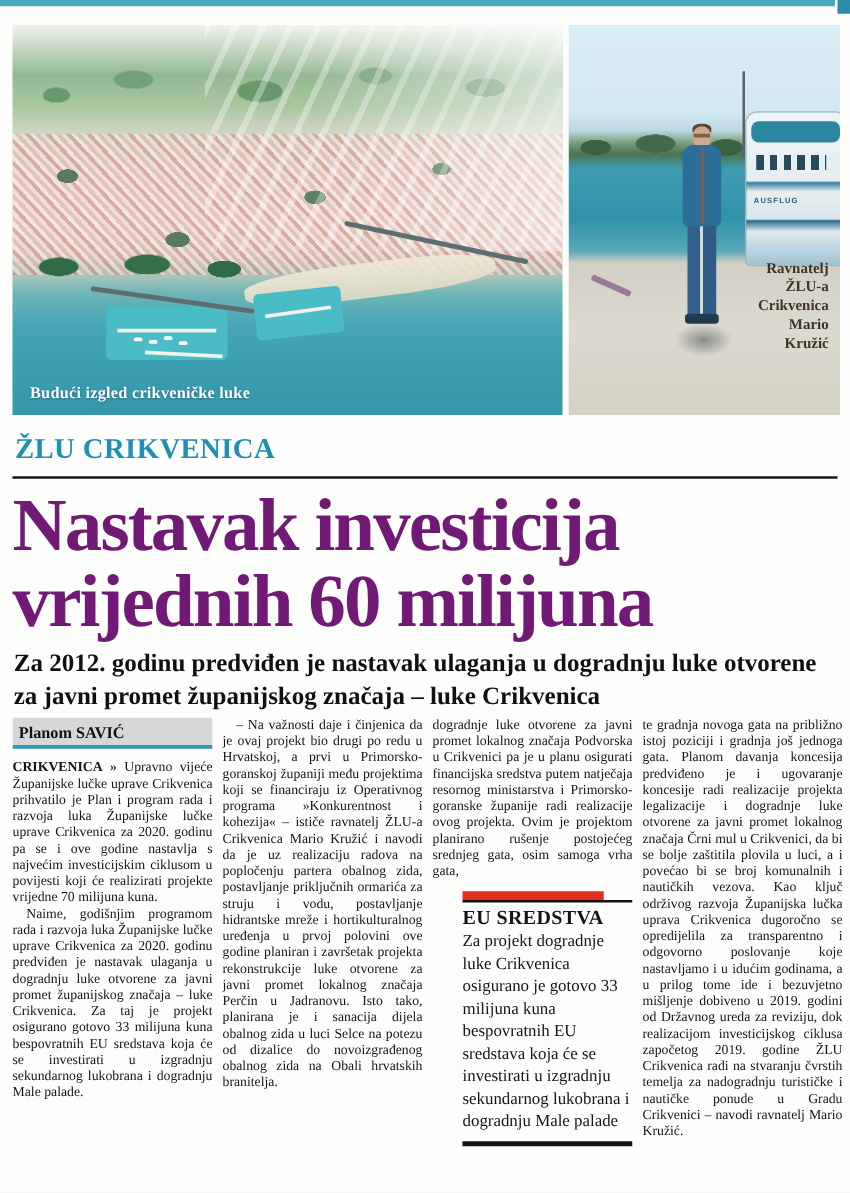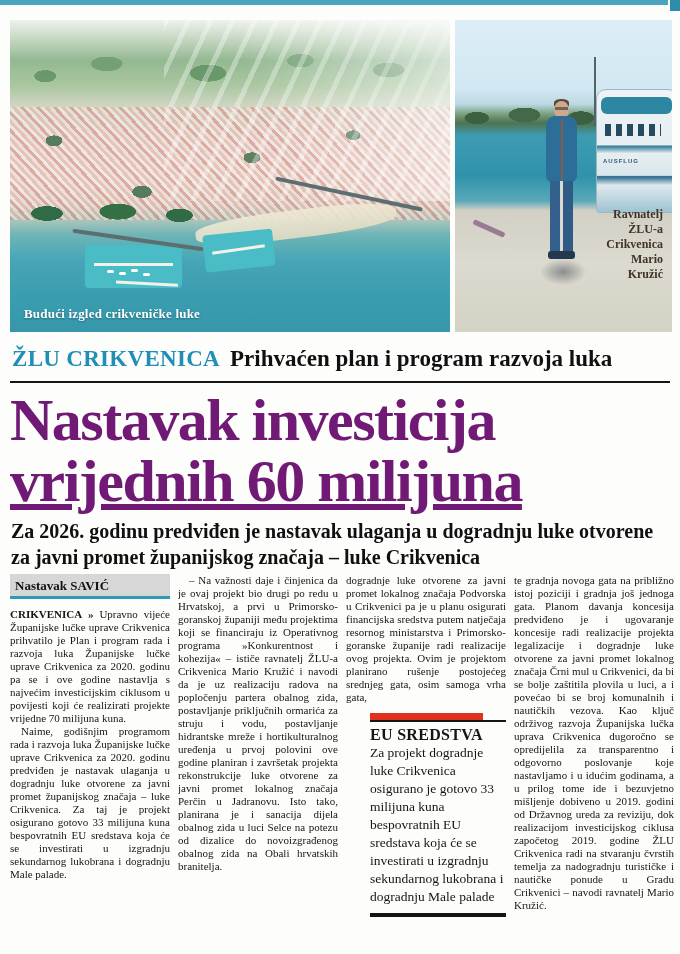--- a/index.html
+++ b/index.html
@@ -167,35 +167,34 @@
     <div class="pier pier2"></div>
     <div class="pier pier3"></div>
     <div class="mole mole1"></div>
     <div class="mole mole2"></div>
     <div class="boatdot" style="left:22%;top:80%;"></div>
     <div class="caption-left">Budući izgled crikveničke luke</div>
   </div>
 
   <div class="kicker">
     <span class="tag" style="color:#1f8fb5;">ŽLU CRIKVENICA</span>
-    <span class="rest">Prihvaćen plan i program razvoja luka</span>
   </div>
   <div class="kicker-rule"></div>
 
   <h1 class="headline">
     <span style="display:block;">Nastavak investicija</span>
-    <span style="display:block;text-decoration:underline;">vrijednih 60 milijuna</span>
+    <span style="display:block;">vrijednih 60 milijuna</span>
   </h1>
 
-  <p class="deck">Za 2026. godinu predviđen je nastavak ulaganja u dogradnju luke otvorene za javni promet županijskog značaja – luke Crikvenica</p>
+  <p class="deck">Za 2012. godinu predviđen je nastavak ulaganja u dogradnju luke otvorene za javni promet županijskog značaja – luke Crikvenica</p>
 
   <div class="columns">
 
     <div class="col">
-      <div class="byline" style="border-bottom-color:#2e9ab5;">Nastavak SAVIĆ</div>
+      <div class="byline" style="border-bottom-color:#2e9ab5;">Planom SAVIĆ</div>
       <p><span class="lead-city">CRIKVENICA</span>
         <span class="lead-arrow">»</span>
         <span>Upravno vijeće Županijske lučke uprave Crikvenica prihvatilo je Plan i program rada i razvoja luka Županijske lučke uprave Crikvenica za 2020. godinu pa se i ove godine nastavlja s najvećim investicijskim ciklusom u povijesti koji će realizirati projekte vrijedne 70 milijuna kuna.</span></p>
       <p class="indent">Naime, godišnjim programom rada i razvoja luka Županijske lučke uprave Crikvenica za 2020. godinu predviđen je nastavak ulaganja u dogradnju luke otvorene za javni promet županijskog značaja – luke Crikvenica. Za taj je projekt osigurano gotovo 33 milijuna kuna bespovratnih EU sredstava koja će se investirati u izgradnju sekundarnog lukobrana i dogradnju Male palade.</p>
     </div>
 
     <div class="col">
       <p class="indent">– Na važnosti daje i činjenica da je ovaj projekt bio drugi po redu u Hrvatskoj, a prvi u Primorsko-goranskoj županiji među projektima koji se financiraju iz Operativnog programa »Konkurentnost i kohezija« – ističe ravnatelj ŽLU-a Crikvenica Mario Kružić i navodi da je uz realizaciju radova na popločenju partera obalnog zida, postavljanje priključnih ormarića za struju i vodu, postavljanje hidrantske mreže i hortikulturalnog uređenja u prvoj polovini ove godine planiran i završetak projekta rekonstrukcije luke otvorene za javni promet lokalnog značaja Perčin u Jadranovu. Isto tako, planirana je i sanacija dijela obalnog zida u luci Selce na potezu od dizalice do novoizgrađenog obalnog zida na Obali hrvatskih branitelja.</p>
     </div>
 

